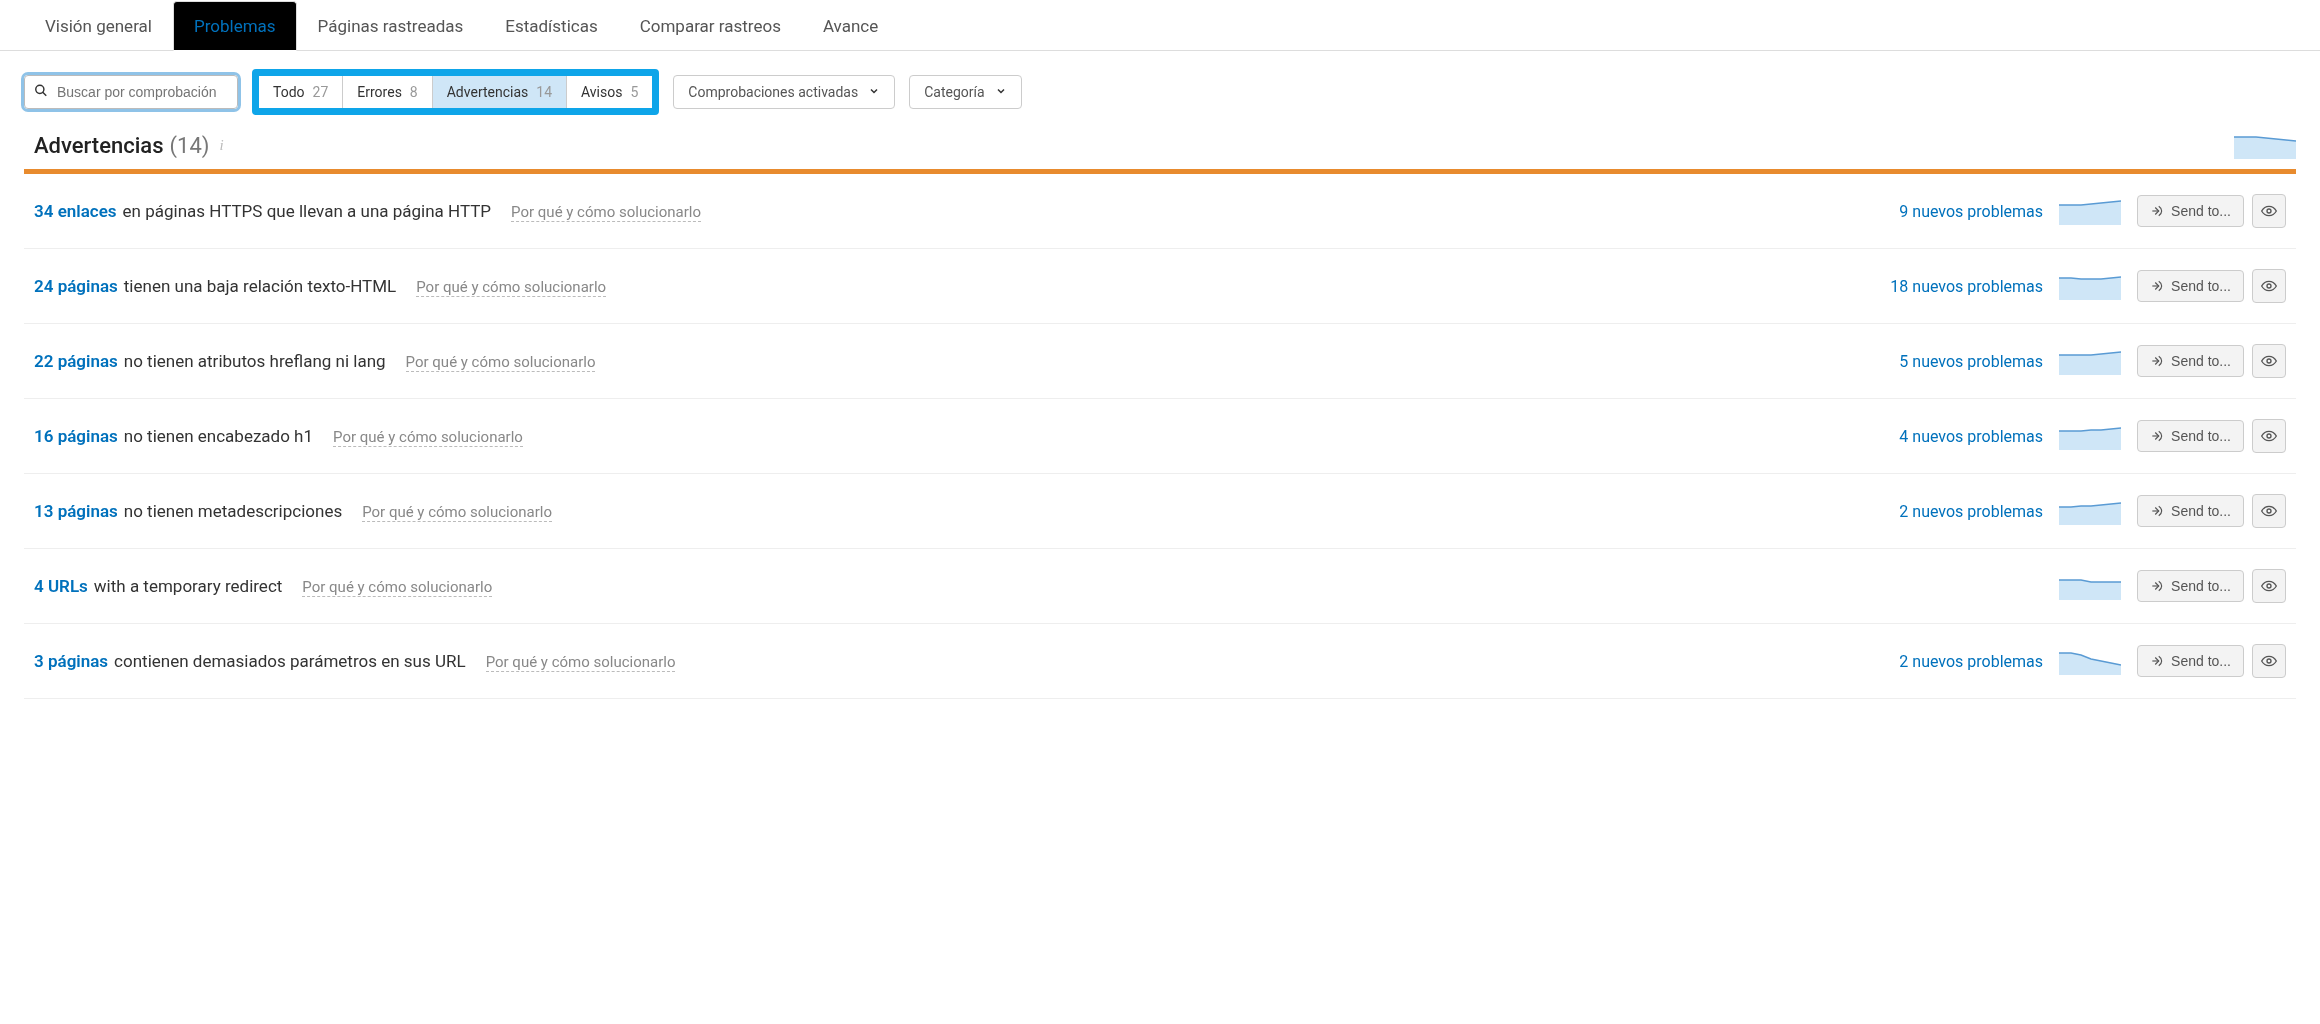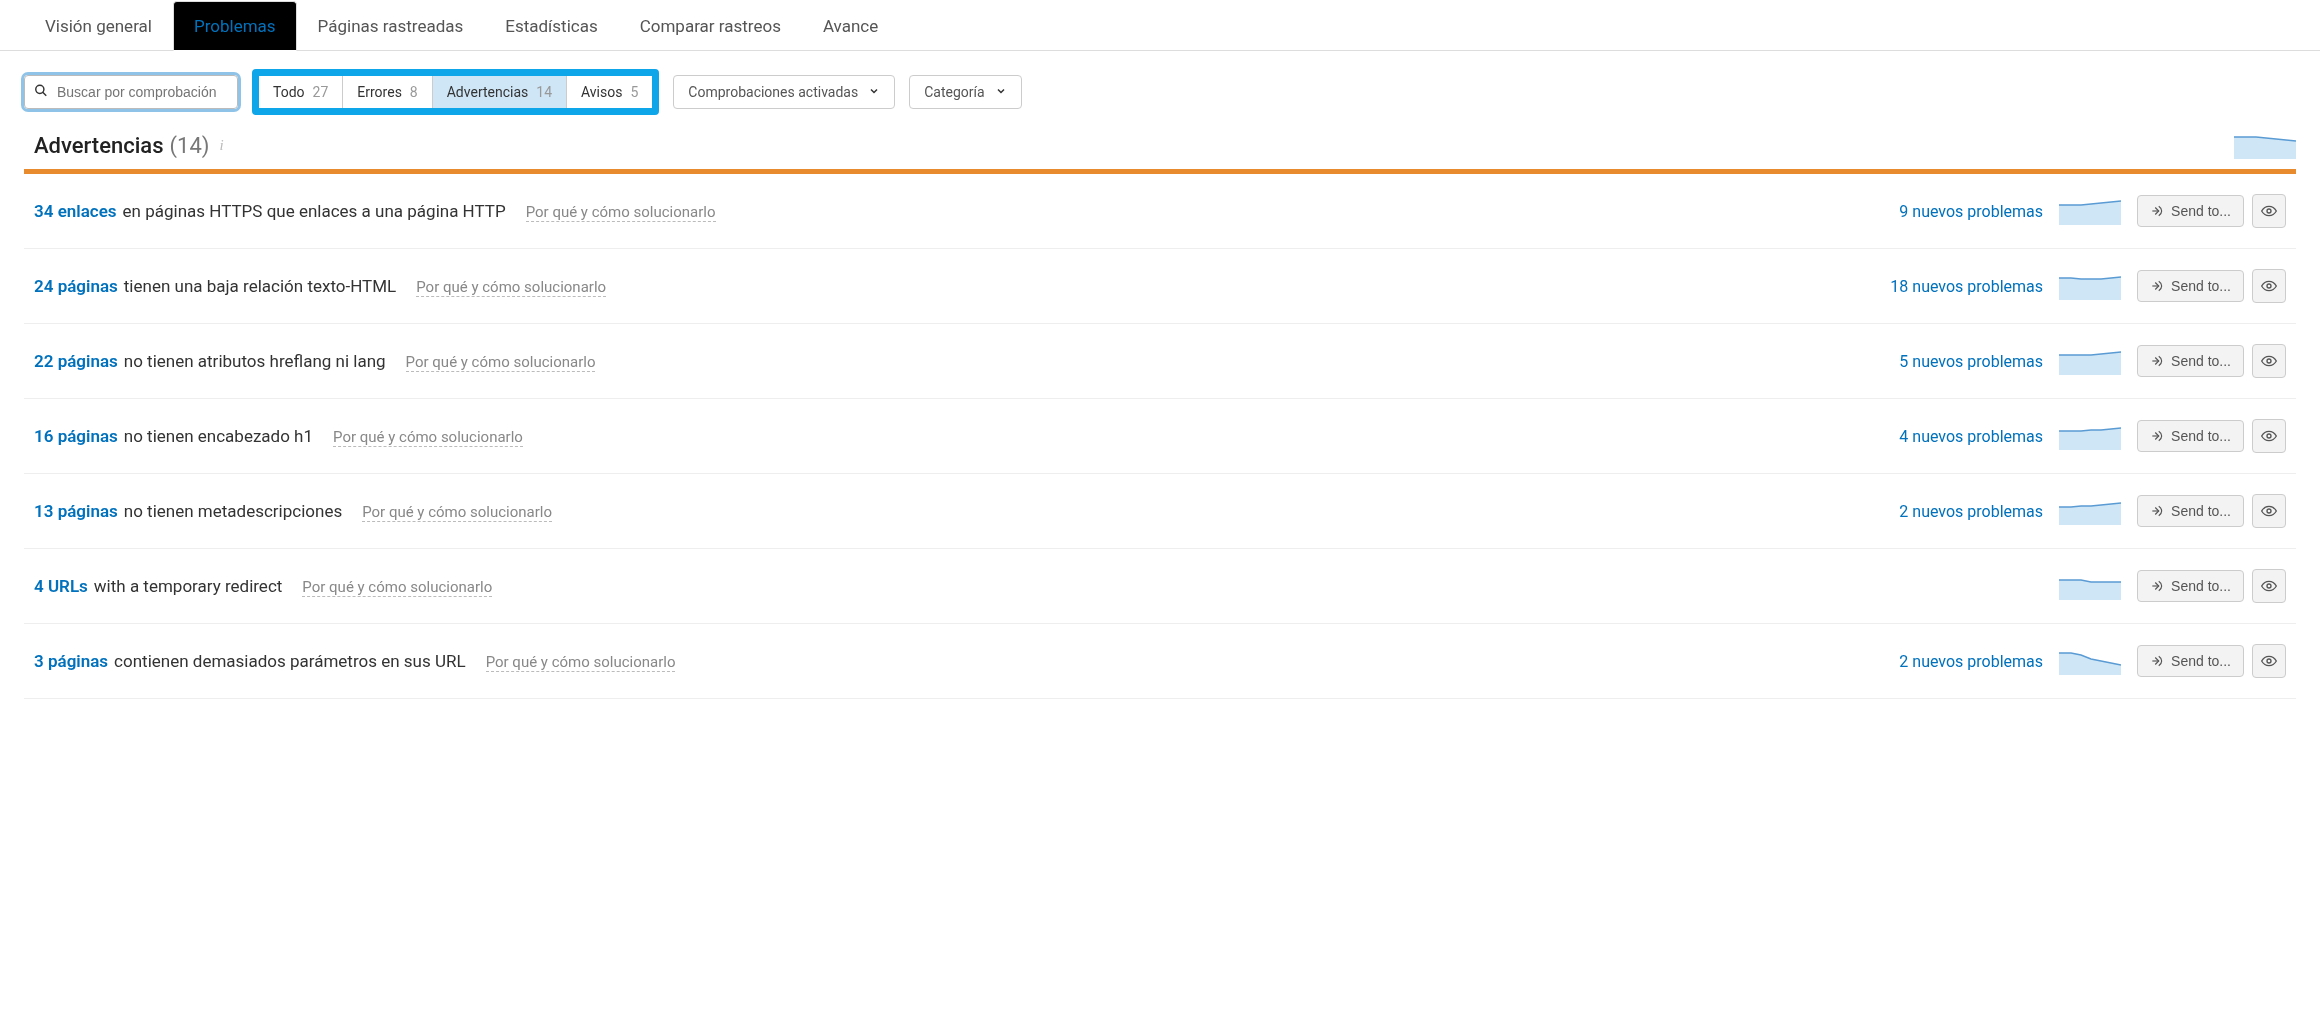--- a/index.html
+++ b/index.html
@@ -119,21 +119,21 @@
     </svg>
   </span>
 </div>
 
 <div class="orange-bar"></div>
 
 <div class="rows" id="rows">
     <div class="row">
       <div class="txt">
         <span class="lead">34 enlaces</span>
-        <span>en páginas HTTPS que enlaces a una página HTTP</span>
+        <span>en páginas HTTPS que llevan a una página HTTP</span>
         <span class="why">Por qué y cómo solucionarlo</span>
       </div>
       <div class="new">9 nuevos problemas</div>
       <span class="spark"><svg viewBox="0 0 62 28" preserveAspectRatio="none">
           <polygon points="0,8 12,8 22,8 32,7 42,6 52,5 62,4 62,28 0,28"></polygon>
           <polyline points="0,8 12,8 22,8 32,7 42,6 52,5 62,4"></polyline>
         </svg></span>
       <div class="actions">
         <button class="btn">
           <svg width="14" height="14" viewBox="0 0 24 24" fill="none" stroke="currentColor" stroke-width="2">

